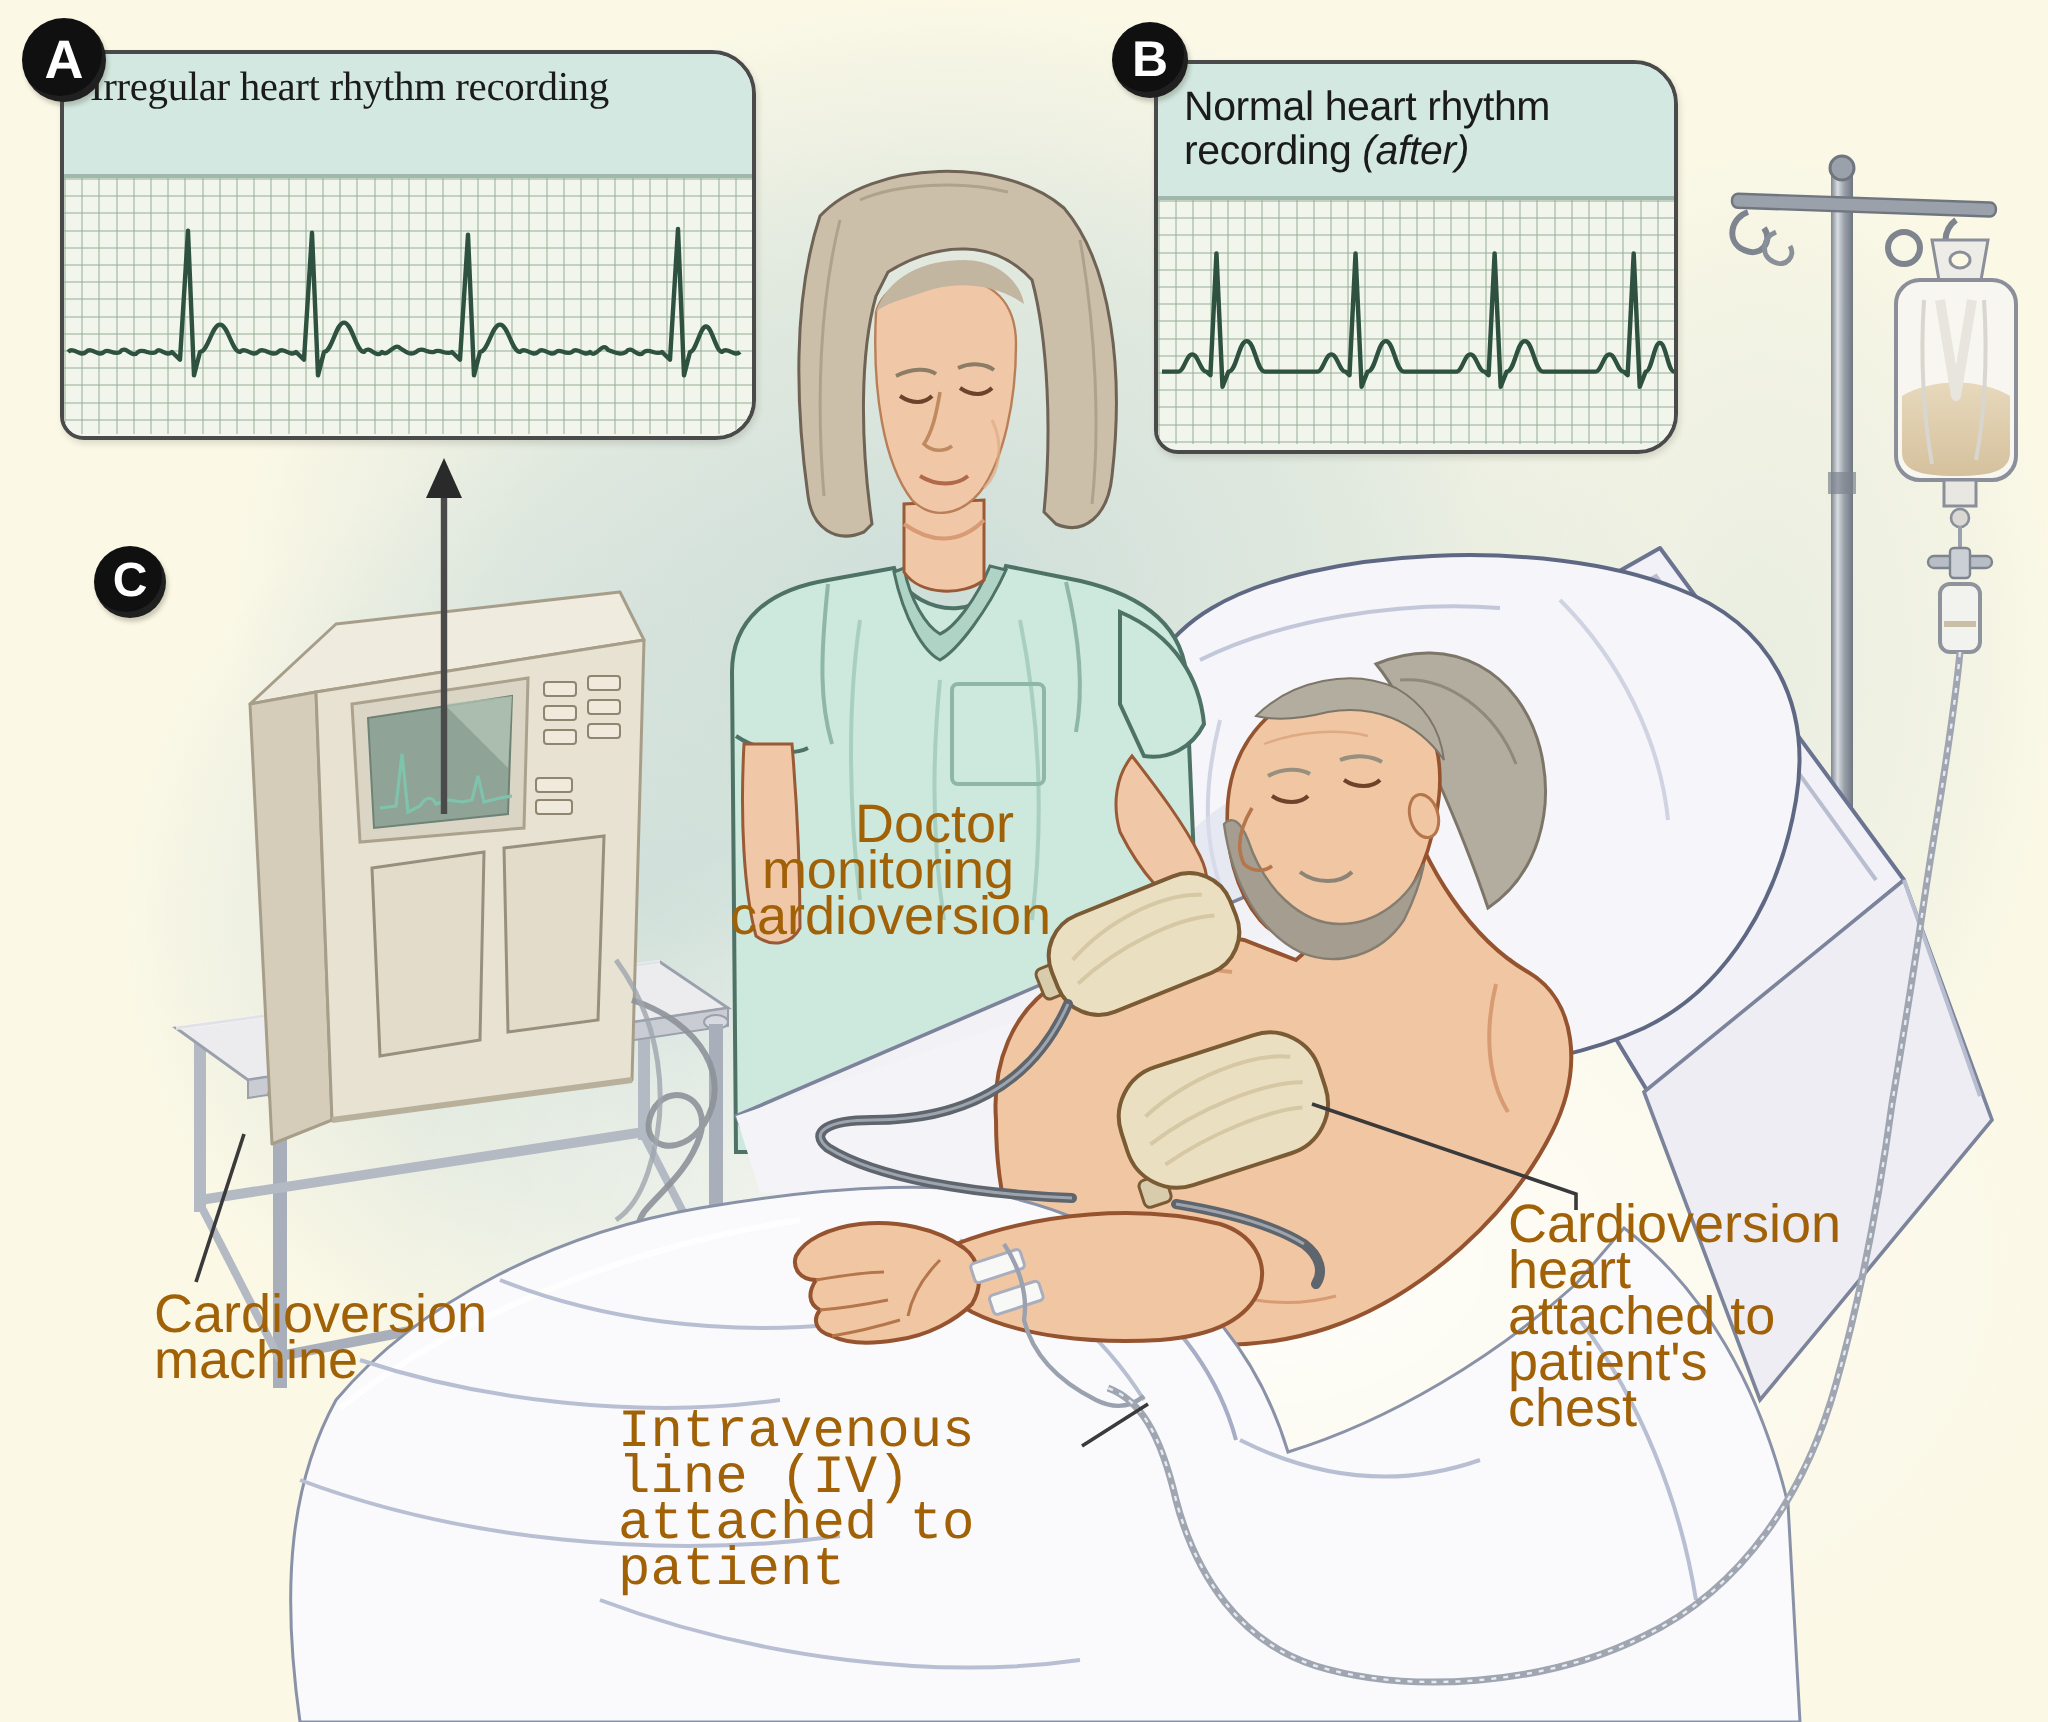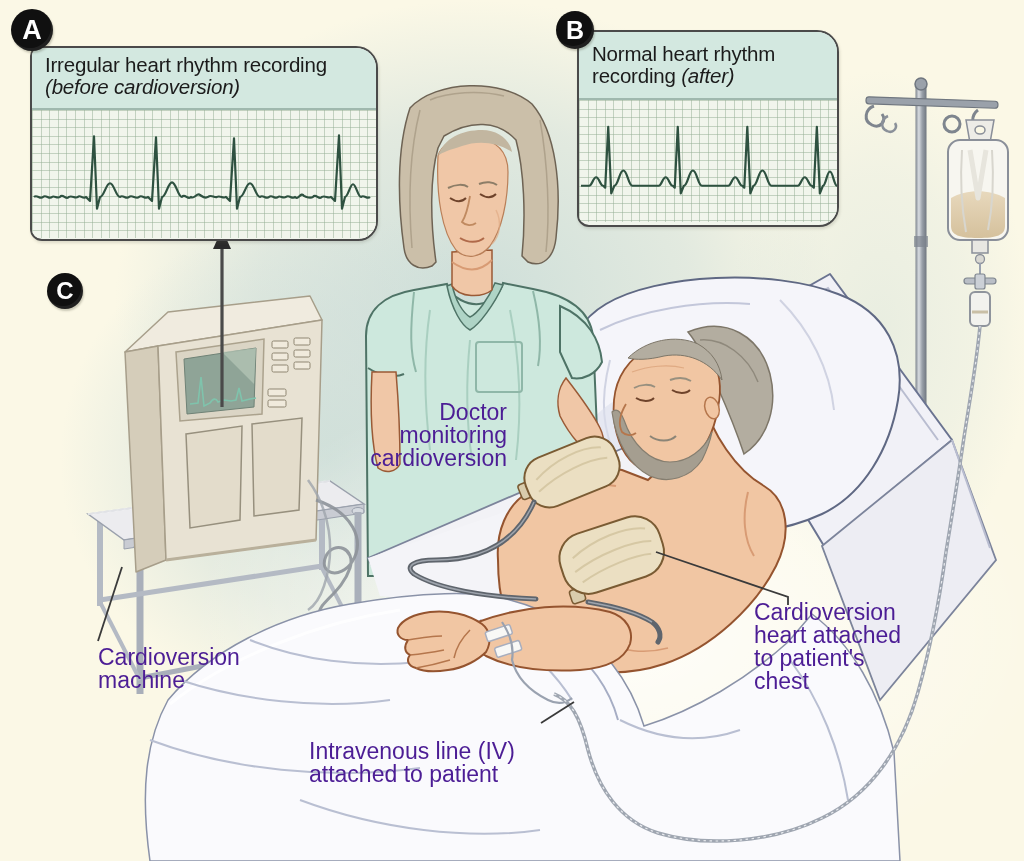--- a/index.html
+++ b/index.html
@@ -8,21 +8,21 @@
     background:#FBF8E6;
     font-family:"Liberation Sans", sans-serif;
   }
   .scene{position:absolute;left:0;top:0;width:1024px;height:861px;}
   
   .panel{
     position:absolute;box-sizing:border-box;
     border:2.5px solid #4A4A4A;background:#F1F5EC;
     box-shadow:1px 2px 3px rgba(90,90,70,.18);
   }
-  .panel-a{left:30px;top:46px;width:348px;height:195px;border-radius:10px 22px 20px 12px;overflow:hidden;}
+  .panel-a{left:30px;top:25px;width:348px;height:195px;border-radius:10px 22px 20px 12px;overflow:hidden;font-family:Liberation Serif, serif;}
   .panel-b{left:577px;top:30px;width:262px;height:197px;border-radius:12px 22px 20px 12px;overflow:hidden;}
   .panel-header{
     background:#D3E8E0;border-bottom:2px solid #9FB8AE;
     box-sizing:border-box;padding:6px 4px 0 13px;
     font-size:20.5px;line-height:22px;color:#1b1b1b;letter-spacing:-0.2px;
   }
   .panel-a .panel-header{height:62px;}
   .panel-b .panel-header{height:68px;padding-top:11px;}
   .panel-title.nowrap{white-space:nowrap;}
   .panel-subtitle{font-style:italic;}
@@ -40,24 +40,24 @@
   .marker{
     position:absolute;border-radius:50%;background:#101010;color:#fff;
     display:flex;align-items:center;justify-content:center;
     font-weight:bold;font-size:27px;
     box-shadow:inset -2px -3px 0 rgba(255,255,255,.07), 1px 2px 2px rgba(60,60,40,.25);
   }
   .marker-a{left:11px;top:9px;width:42px;height:42px;}
   .marker-b{left:556px;top:11px;width:38px;height:38px;font-size:25px;}
   .marker-c{left:47px;top:273px;width:36px;height:36px;font-size:24px;}
   
-  .lbl{position:absolute;font-size:23px;line-height:23px;color:#4c1d95;}
+  .lbl{position:absolute;font-size:27px;line-height:23px;color:#a16207;}
   .lbl-doctor{left:365px;top:401px;width:142px;text-align:right;}
-  .lbl-machine{left:77px;top:646px;width:165px;margin-left:21px;}
-  .lbl-iv{left:309px;top:740px;width:221px;}
+  .lbl-machine{left:77px;top:646px;width:165px;}
+  .lbl-iv{left:309px;top:706px;width:221px;font-family:Liberation Mono, monospace;}
   .lbl-pads{left:754px;top:601px;width:152px;}
 </style>
 </head>
 <body>
 
 <div class="stage">
 
   <svg class="scene" viewBox="0 0 1024 861" aria-hidden="true">
     <defs>
       <radialGradient id="washTeal" cx="50%" cy="50%" r="50%">
@@ -293,21 +293,20 @@
     <g fill="none" stroke="#3A3A3A" stroke-width="1.8">
       <path d="M656,552 L788,597 L788,605"></path>
       <path d="M122,567 L98,641"></path>
       <path d="M574,702 L541,723"></path>
     </g>
   </svg>
 
   <div class="panel panel-a">
     <div class="panel-header">
       <div class="panel-title nowrap">Irregular heart rhythm recording</div>
-      <div class="panel-subtitle">(before cardioversion)</div>
     </div>
     <div class="panel-body">
       <svg viewBox="32 95 344 131" preserveAspectRatio="none">
         <path d="M34,184 c3,-3 6,3 9,0 c3,-3 6,3 9,0 c2,-2 5,2 8,0 c3,-4 6,4 9,0 c3,-2 6,2 9,0 c2,-3 5,3 8,0 l4,4 l4,-66 l3,74 l3,-12 c4,0 6,-14 10,-14 c4,0 6,14 10,14 c3,-3 6,3 9,0 c3,-3 7,3 10,0 c3,-3 6,3 9,0 l4,4 l4,-65 l3,73 l3,-12 c4,0 6,-15 10,-15 c4,0 6,15 10,15 c3,-4 6,4 9,0 c3,3 6,-5 9,-2 c3,2 5,4 8,2 c3,-3 6,1 9,0 c3,-2 6,2 9,0 l4,4 l4,-64 l3,72 l3,-12 c4,0 6,-14 10,-14 c4,0 6,14 10,14 c3,-3 6,3 9,0 c3,-3 6,3 9,0 c2,-2 5,2 8,0 c3,-3 6,3 9,0 c3,4 6,-6 9,-1 c3,1 6,3 9,1 c3,-4 6,4 9,0 c3,-2 6,2 9,0 l4,4 l4,-67 l3,75 l3,-12 c3,0 5,-13 8,-13 c3,0 5,13 8,13 c3,-3 6,3 9,0" fill="none" stroke="#2E5140" stroke-width="2.2" stroke-linejoin="round"></path>
       </svg>
     </div>
   </div>
 
   <div class="panel panel-b">
     <div class="panel-header">

